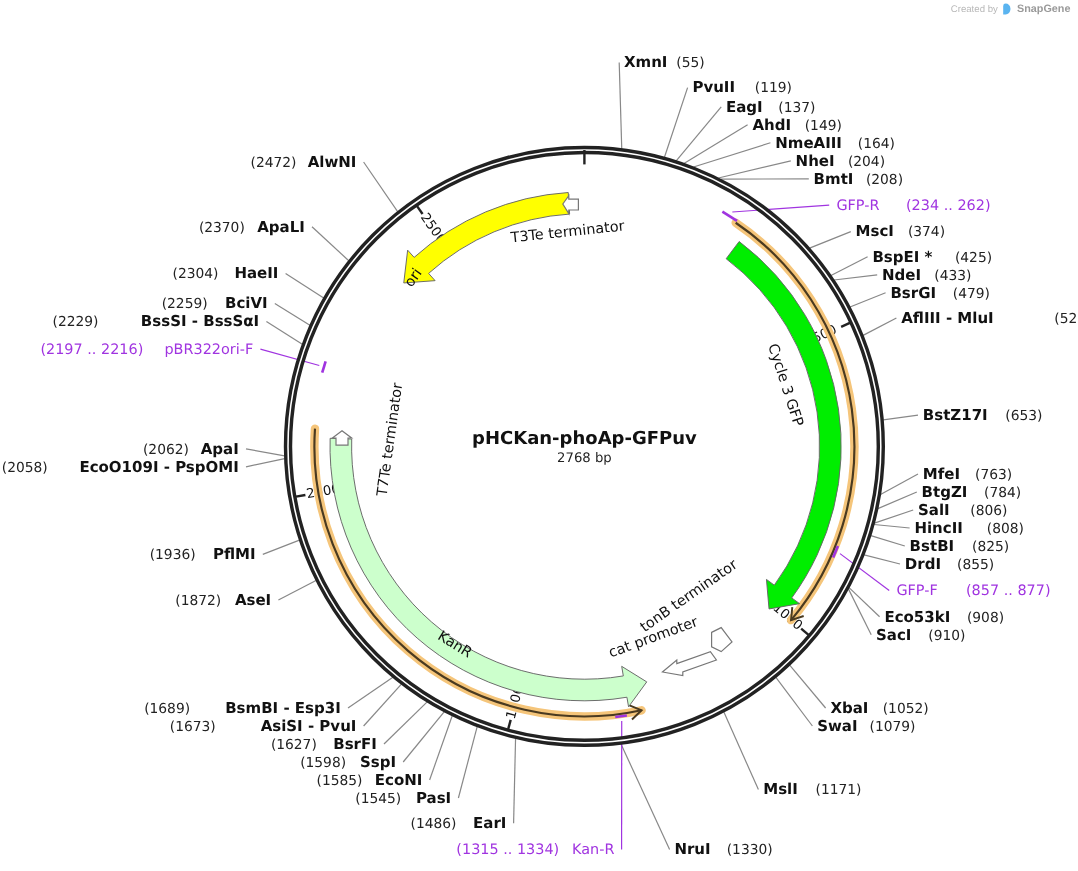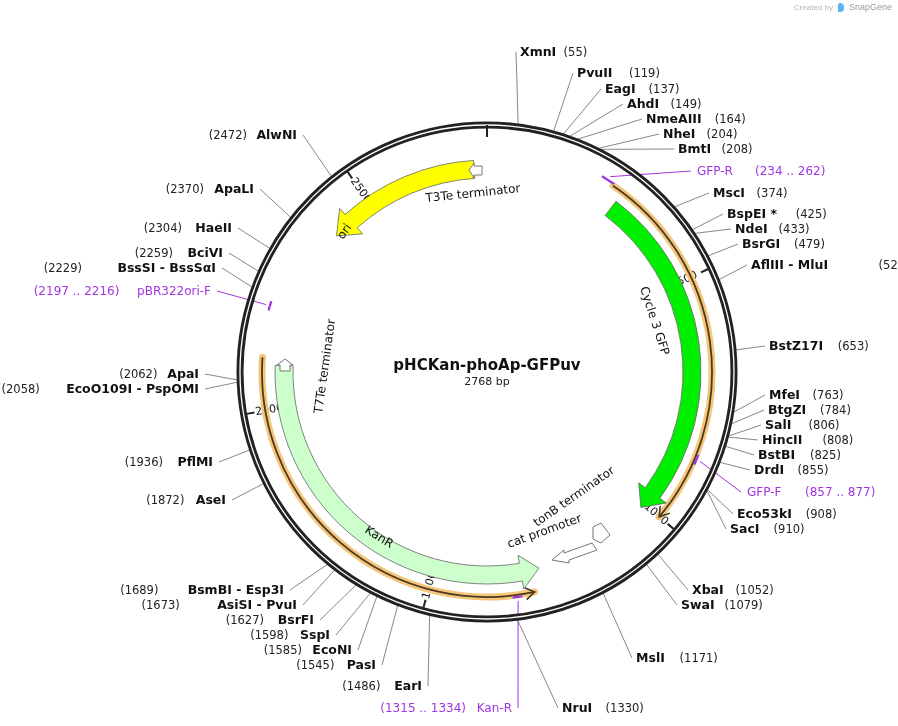--- a/index.html
+++ b/index.html
@@ -1,19 +1,19 @@
 <!DOCTYPE html>
 <html><head>
 <meta charset="utf-8">
 <style>
   html,body{margin:0;padding:0;background:#ffffff;}
   body{width:898px;height:726px;position:relative;overflow:hidden;font-family:"DejaVu Sans","Liberation Sans",sans-serif;}
   #map{position:absolute;left:0;top:0;width:898px;height:726px;}
   .credit{position:absolute;right:6px;top:2px;font-size:8px;color:#b8b8b8;display:flex;align-items:center;gap:5px;font-family:"Liberation Sans",sans-serif;}
-  .credit .brand{color:#9a9a9a;font-size:9px;}
+  .credit .brand{color:#9a9a9a;font-size:9px;font-weight:bold;}
   .credit .logo{display:inline-block;width:6px;height:9px;background:#5ab4f0;border-radius:2px 4px 4px 0;}
   .enz{font-size:12.5px;font-weight:bold;fill:#111;font-family:"DejaVu Sans",sans-serif;}
   .pos{font-size:11.5px;fill:#222;font-family:"DejaVu Sans",sans-serif;}
   .primer{font-size:12px;fill:#a034e0;font-family:"DejaVu Sans",sans-serif;}
   .feat{font-size:12px;fill:#111;font-family:"DejaVu Sans",sans-serif;}
   .tick{font-size:11px;fill:#111;font-family:"DejaVu Sans",sans-serif;}
   .title{font-size:15px;font-weight:bold;fill:#111;font-family:"DejaVu Sans",sans-serif;}
   .sub{font-size:11px;fill:#222;font-family:"DejaVu Sans",sans-serif;}
 </style>
 </head>

